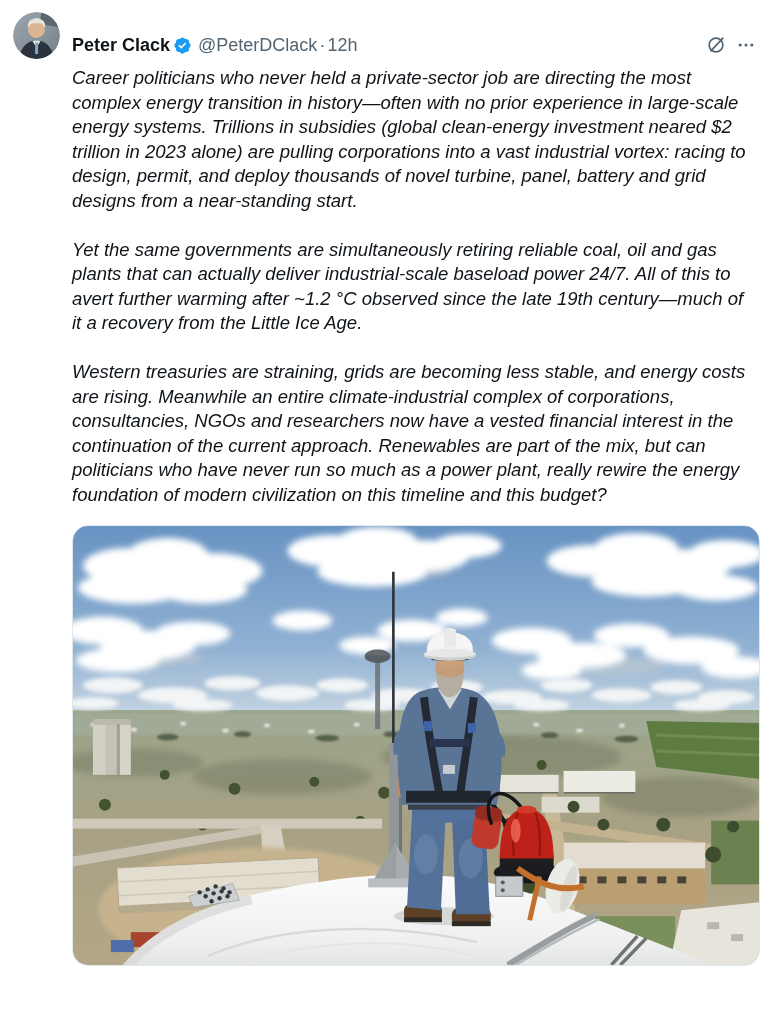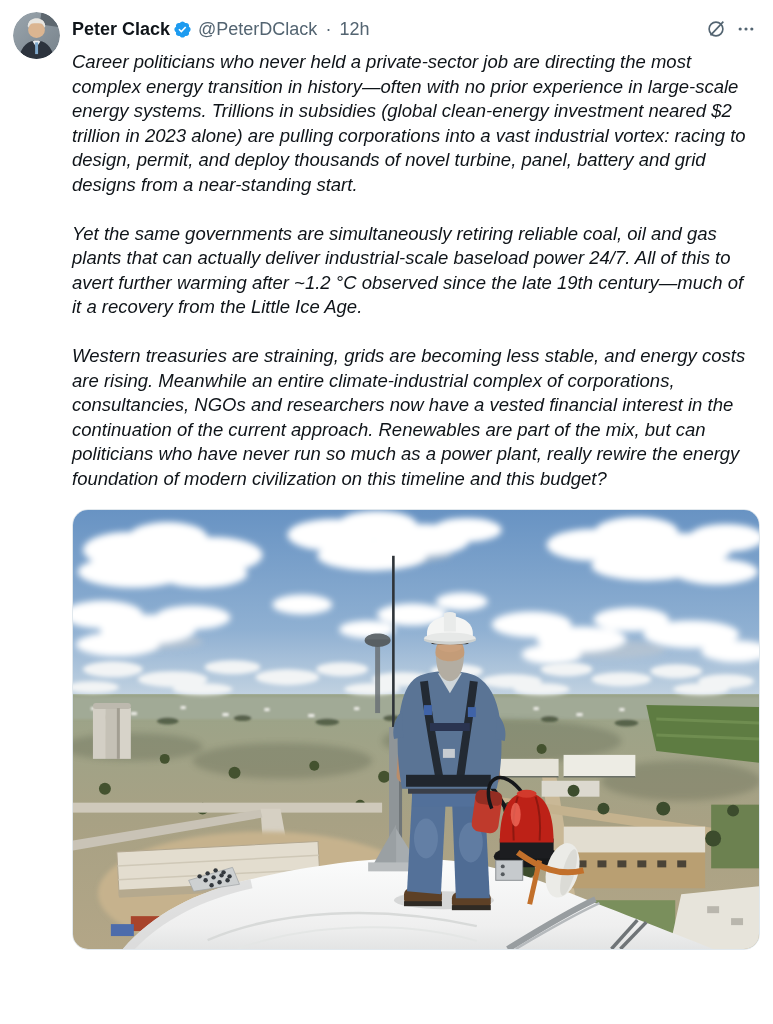--- a/index.html
+++ b/index.html
@@ -8,25 +8,25 @@
     width: 773px; height: 1024px; overflow: hidden;
     font-family: "Liberation Sans", "DejaVu Sans", sans-serif;
     color: #0f1419;
   }
   .tweet { display: flex; padding: 12px 12px 0 13px; }
   .avatar-col { width: 59px; flex: 0 0 59px; }
   .avatar {
     width: 47px; height: 47px; border-radius: 50%; overflow: hidden;
     display: block; cursor: pointer;
   }
-  .content-col { flex: 1; min-width: 0; padding-top: 2px; }
+  .content-col { flex: 1; min-width: 0; padding-top: 2px; margin-top: 16px; }
   .header-row { display: flex; align-items: center; font-size: 18px; line-height: 24px; }
   .author-name { font-weight: bold; color: #0f1419; white-space: nowrap; }
   .verified-badge { display: inline-flex; margin-left: 3px; align-items: center; }
-  .handle-group { color: #536471; margin-left: 6px; white-space: nowrap; display: inline-flex; gap: 8px; }
+  .handle-group { color: #536471; margin-left: 6px; white-space: nowrap; display: inline-flex; gap: 2px; }
   .header-spacer { flex: 1; }
   .icon-btn {
     background: none; border: none; cursor: pointer; color: #536471;
     display: inline-flex; align-items: center; justify-content: center;
     width: 30px; height: 30px; border-radius: 50%;
   }
   .tweet-body { margin-top: 6px; font-size: 18.5px; line-height: 24.5px; color: #0f1419; max-width: 676px; }
   .tweet-body p { margin: 0 0 24.5px 0; font-style: italic; }
   .tweet-body p:last-child { margin-bottom: 0; }
   .media-wrap {

